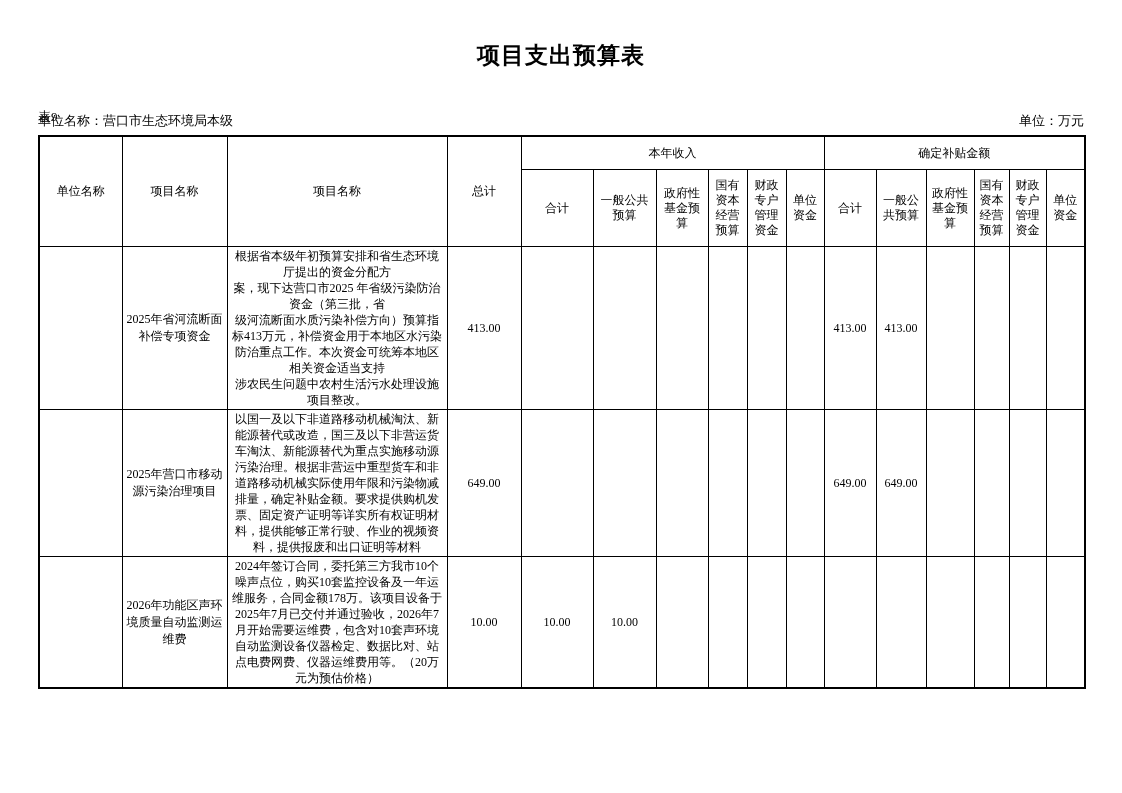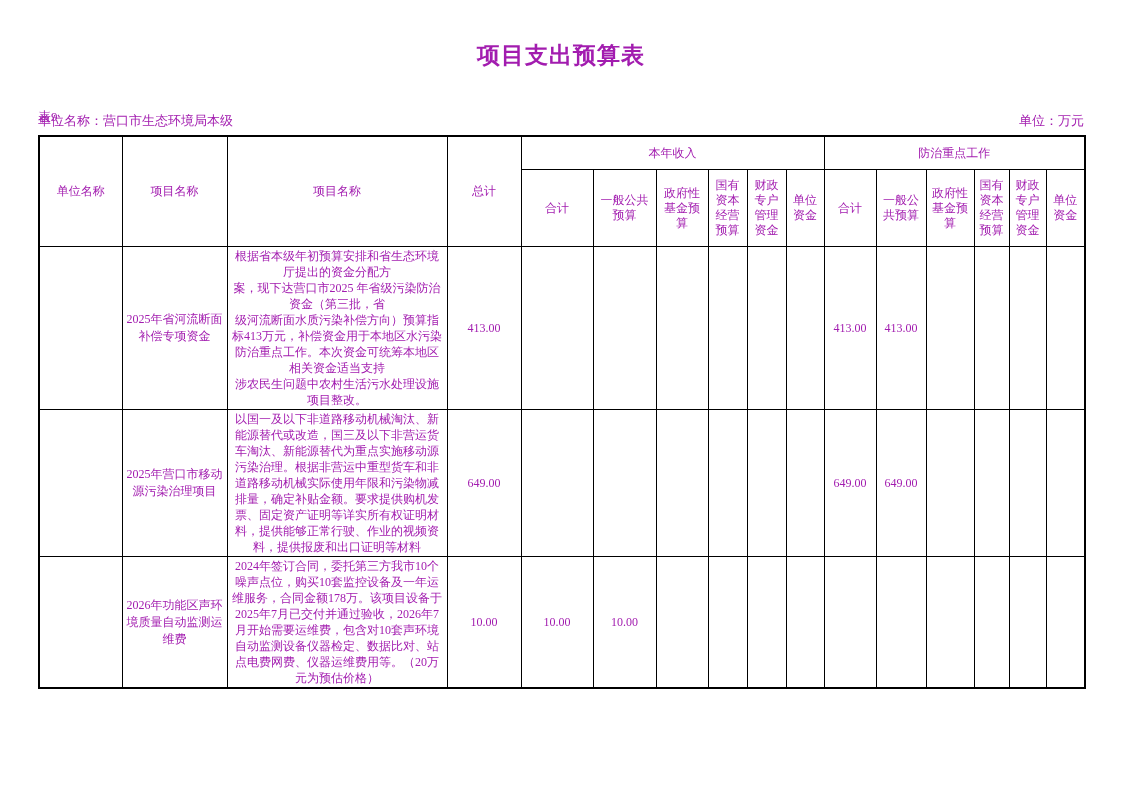--- a/index.html
+++ b/index.html
@@ -1,18 +1,18 @@
 <!DOCTYPE html>
 <html><head>
 <meta charset="utf-8">
 <style>
   html,body { margin:0; padding:0; background:#fff; }
   .page {
     position:relative; width:1122px; height:793px; overflow:hidden;
-    background:#fff; color:#a21caf;
+    background:#fff; color:#000000;
     font-family:"Liberation Serif","DejaVu Serif",serif;
   }
   .doc-title {
     position:absolute; top:40px; left:0; width:100%;
     text-align:center; font-size:23px; font-weight:bold; letter-spacing:1px;
   }
   .table-no { position:absolute; top:108px; left:38px; font-size:13px; }
   .meta-line { position:absolute; top:112px; left:38px; width:1046px; font-size:13px; }
   .meta-unit { float:right; }
   table.budget {
@@ -68,21 +68,21 @@
       <col style="width:37px">
         <col style="width:39px">
     </colgroup>
     <tbody>
         <tr class="h1">
       <td rowspan="2" class="hdr">单位名称</td>
       <td rowspan="2" class="hdr">项目名称</td>
       <td rowspan="2" class="hdr">项目名称</td>
       <td rowspan="2" class="hdr">总计</td>
       <td colspan="6" class="hdr">本年收入</td>
-      <td colspan="6" class="hdr">防治重点工作</td>
+      <td colspan="6" class="hdr">确定补贴金额</td>
     </tr>
     <tr class="h2">
       <td class="hdr">合计</td>
       <td class="hdr">一般公共预算</td>
       <td class="hdr">政府性基金预算</td>
       <td class="hdr">国有资本经营预算</td>
       <td class="hdr">财政专户管理资金</td>
       <td class="hdr">单位资金</td>
       <td class="hdr">合计</td>
       <td class="hdr">一般公共预算</td>

